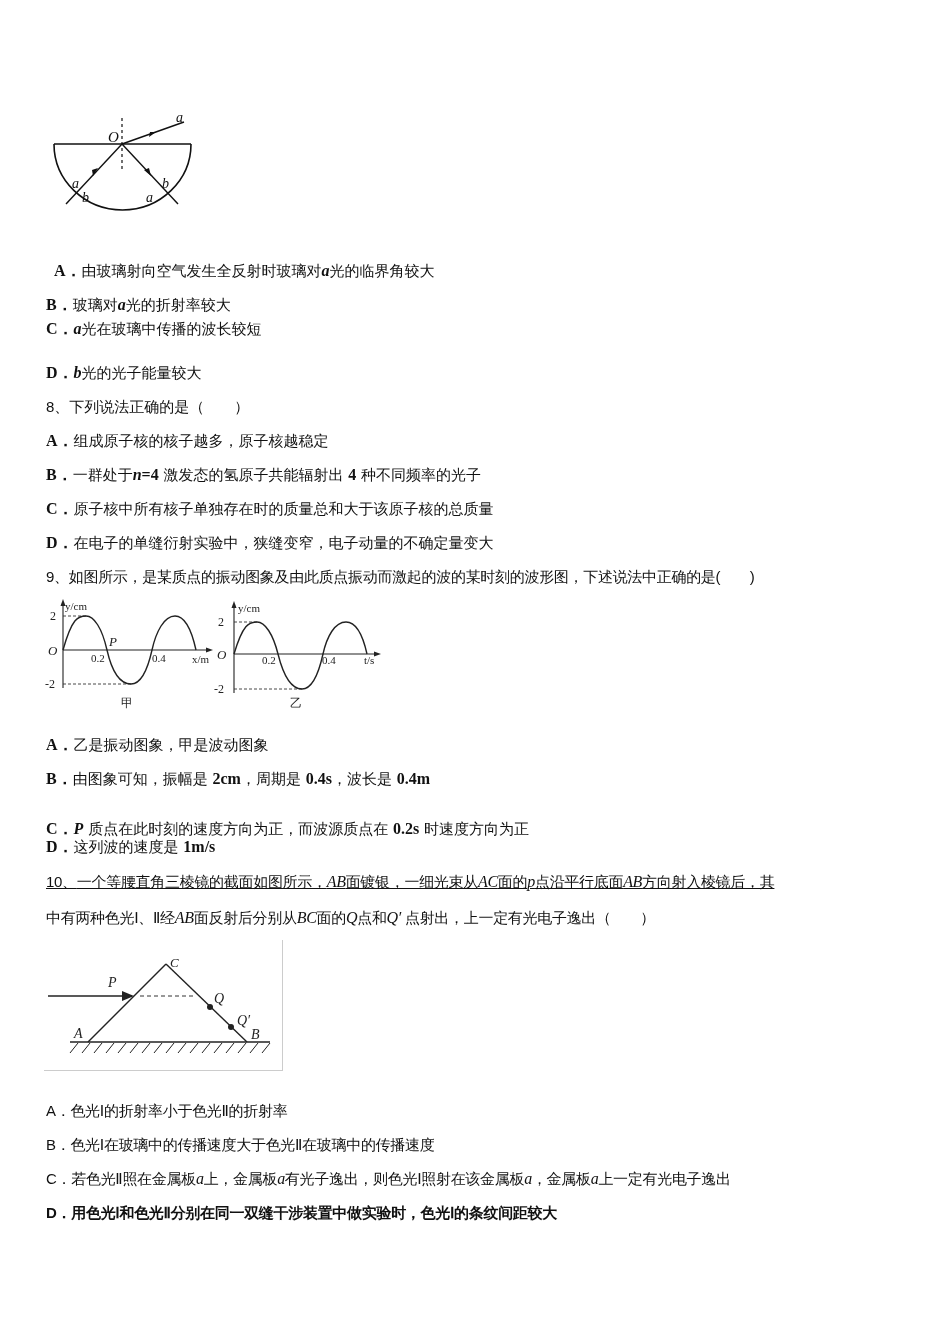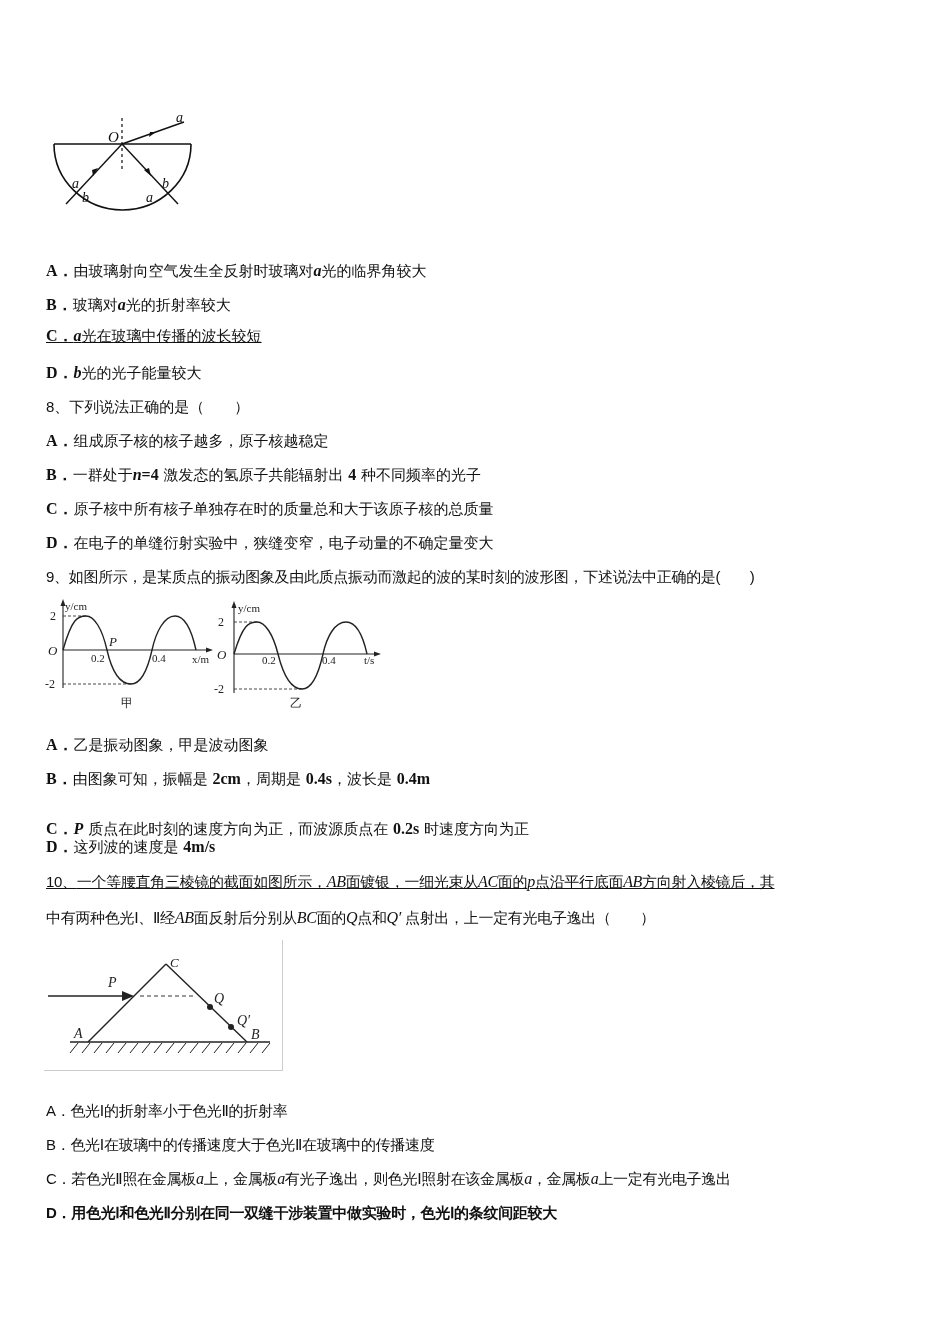--- a/index.html
+++ b/index.html
@@ -72,27 +72,27 @@
     <polygon points="103,68 96,62 101,60" fill="#111"></polygon>
     <text x="60" y="34" font-family="Liberation Serif, serif" font-style="italic" font-size="15" fill="#111">O</text>
     <text x="128" y="14" font-family="Liberation Serif, serif" font-style="italic" font-size="14" fill="#111">a</text>
     <text x="24" y="80" font-family="Liberation Serif, serif" font-style="italic" font-size="14" fill="#111">a</text>
     <text x="34" y="94" font-family="Liberation Serif, serif" font-style="italic" font-size="14" fill="#111">b</text>
     <text x="98" y="94" font-family="Liberation Serif, serif" font-style="italic" font-size="14" fill="#111">a</text>
     <text x="114" y="80" font-family="Liberation Serif, serif" font-style="italic" font-size="14" fill="#111">b</text>
   </svg>
 </div>
 
-<div class="line" style="top:261px;">
+<div class="line" style="top:261px;margin-left:8px;">
   <span class="opt-letter">A．</span><span>由玻璃射向空气发生全反射时玻璃对</span><span class="it">a</span><span>光的临界角较大</span>
 </div>
 <div class="line" style="top:295px;">
   <span class="opt-letter">B．</span><span>玻璃对</span><span class="it">a</span><span>光的折射率较大</span>
 </div>
-<div class="line" style="top:326px;text-decoration:underline;">
+<div class="line" style="top:319px;">
   <span class="opt-letter">C．</span><span class="it">a</span><span>光在玻璃中传播的波长较短</span>
 </div>
 <div class="line" style="top:363px;text-align:center;">
   <span class="opt-letter">D．</span><span class="it">b</span><span>光的光子能量较大</span>
 </div>
 
 <div class="line" style="top:397px;">
   <span class="q-num">8、</span><span>下列说法正确的是（　　）</span>
 </div>
 <div class="line" style="top:431px;">
@@ -160,21 +160,21 @@
 <div class="line" style="top:735px;">
   <span class="opt-letter">A．</span><span>乙是振动图象，甲是波动图象</span>
 </div>
 <div class="line" style="top:769px;">
   <span class="opt-letter">B．</span><span>由图象可知，振幅是</span>&nbsp;<span class="num">2cm</span><span>，周期是</span>&nbsp;<span class="num">0.4s</span><span>，波长是</span>&nbsp;<span class="num">0.4m</span>
 </div>
 <div class="line" style="top:803px;margin-top:16px;">
   <span class="opt-letter">C．</span><span class="it">P</span>&nbsp;<span>质点在此时刻的速度方向为正，而波源质点在</span>&nbsp;<span class="num">0.2s</span>&nbsp;<span>时速度方向为正</span>
 </div>
 <div class="line" style="top:837px;">
-  <span class="opt-letter">D．</span><span>这列波的速度是</span>&nbsp;<span class="num">4m/s</span>
+  <span class="opt-letter">D．</span><span>这列波的速度是</span>&nbsp;<span class="num">1m/s</span>
 </div>
 
 <div class="line q10" style="top:872px; font-family:'Liberation Sans', sans-serif; letter-spacing:-0.3px;text-decoration:underline;">
   <span class="q-num">10、</span><span>一个等腰直角三棱镜的截面如图所示，</span><span class="itn">AB</span><span>面镀银，一细光束从</span><span class="itn">AC</span><span>面的</span><span class="itn">p</span><span>点沿平行底面</span><span class="itn">AB</span><span>方向射入棱镜后，其</span>
 </div>
 <div class="line q10" style="top:908px; font-family:'Liberation Sans', sans-serif; letter-spacing:-0.3px;">
   <span>中有两种色光Ⅰ、Ⅱ经</span><span class="itn">AB</span><span>面反射后分别从</span><span class="itn">BC</span><span>面的</span><span class="itn">Q</span><span>点和</span><span class="itn">Q′</span><span> 点射出，上一定有光电子逸出（　　）</span>
 </div>
 
 <div class="figure" style="left:44px; top:940px; width:238px; height:130px; border-right:1px solid #ccc; border-bottom:1px solid #ccc;">

